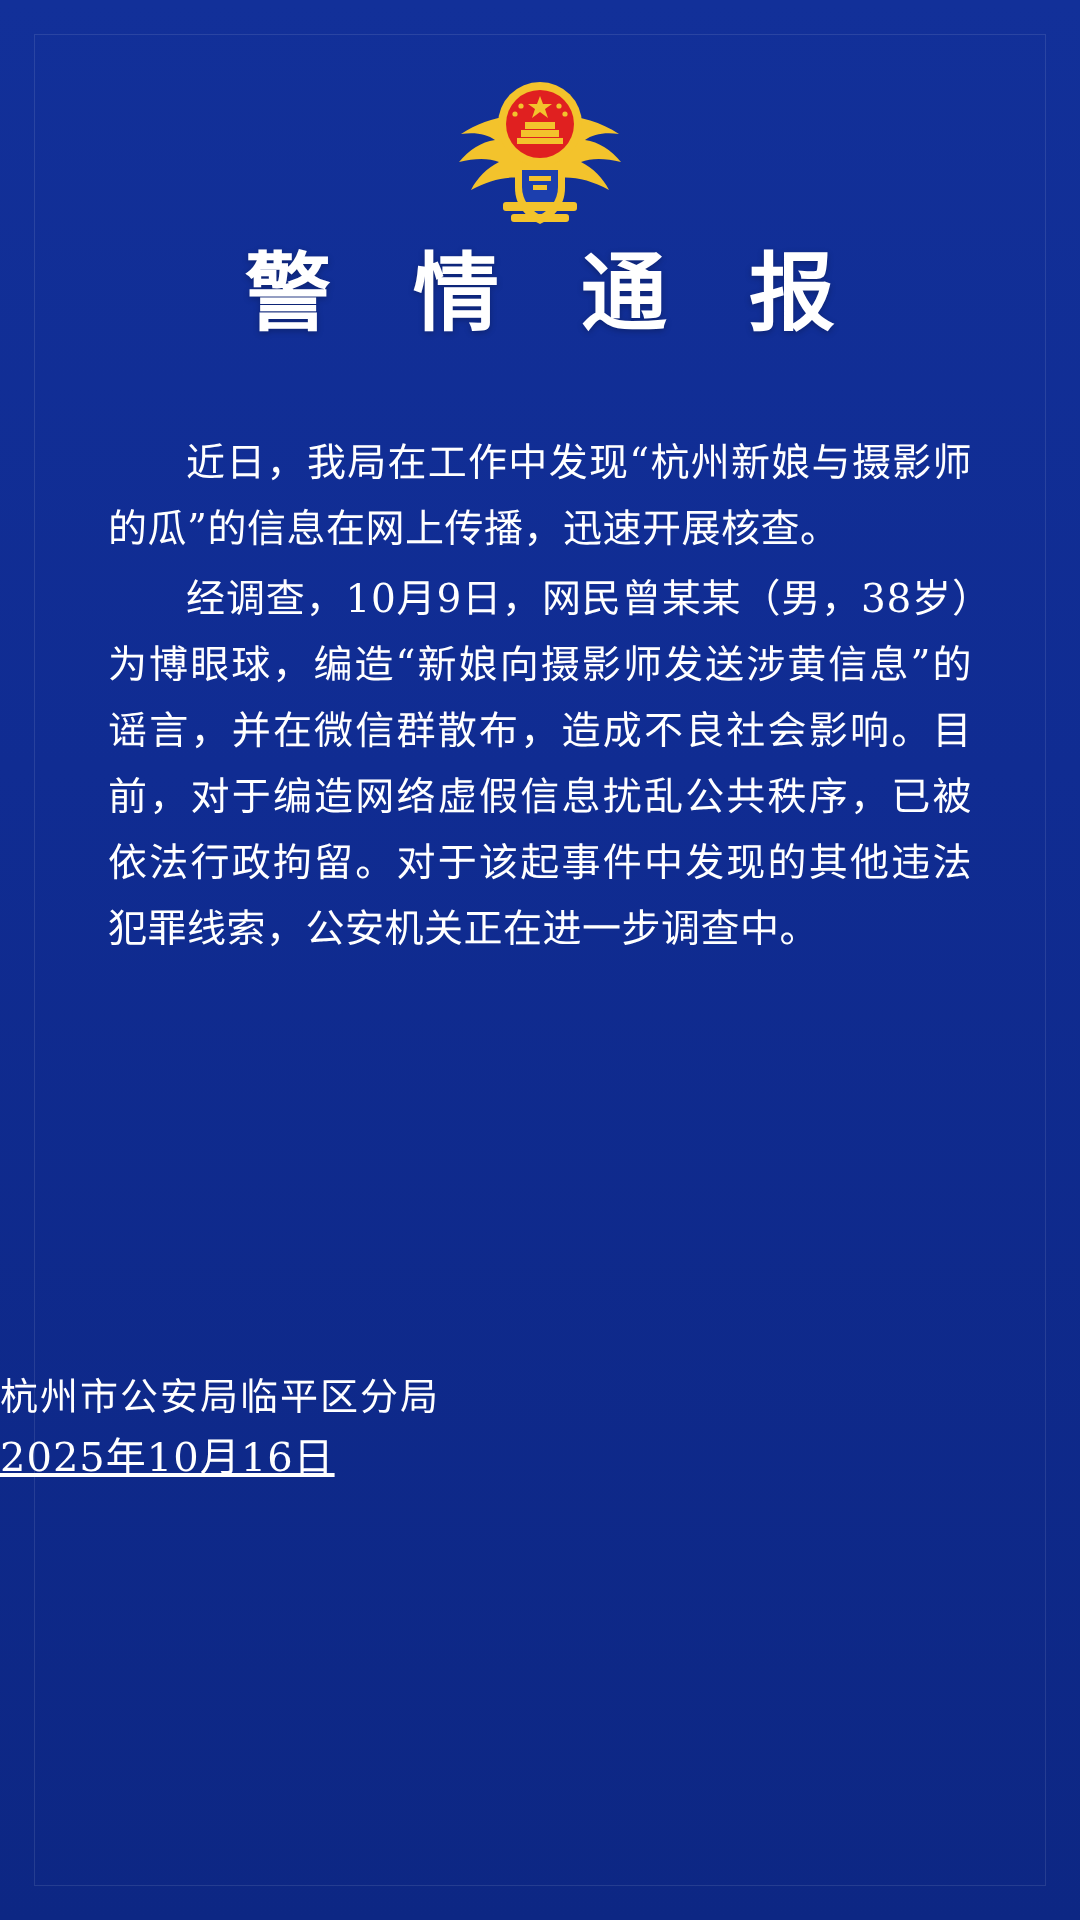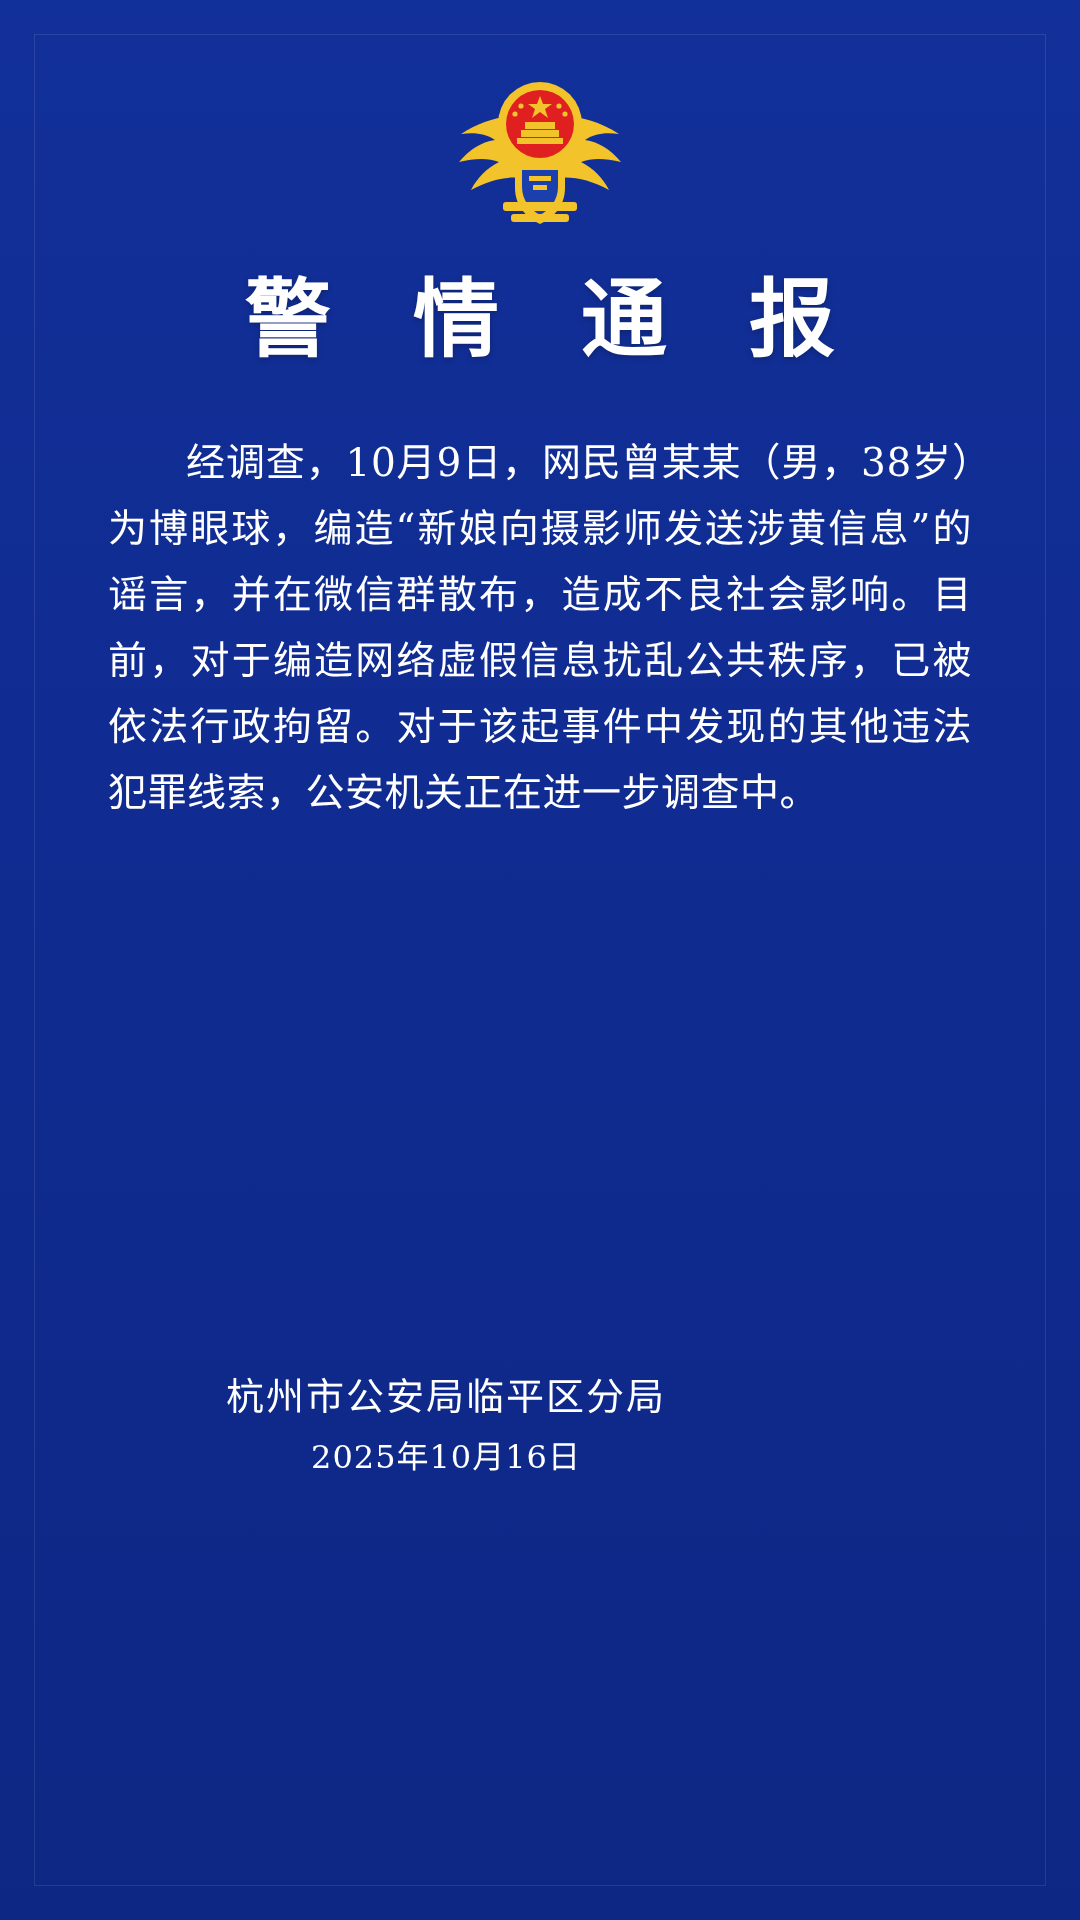--- a/index.html
+++ b/index.html
@@ -45,21 +45,21 @@
     position: relative;
     width: 190px;
     height: 158px;
   }
   .emblem svg { display: block; }
 
   
   .title {
     position: absolute;
     left: 0;
-    top: 274px;
+    top: 248px;
     width: 1080px;
     text-align: center;
     font-size: 86px;
     line-height: 1.05;
     letter-spacing: 26px;
     text-indent: 26px;
     font-weight: bold;
     font-family: "DejaVu Serif", "Liberation Serif", serif;
     color: #ffffff;
     text-shadow: 0 2px 6px rgba(0,0,0,0.25);
@@ -81,31 +81,32 @@
     margin: 0 0 4px 0;
     text-indent: 2em;
   }
 
   
   .signature {
     position: absolute;
     left: 0;
     top: 1366px;
     width: 892px;
-    text-align: center;
+    text-align: left;
   }
   .signature .org {
     font-size: 38px;
     line-height: 62px;
     letter-spacing: 2px;
   }
   .signature .date {
-    font-size: 32px;
+    font-size: 40px;
     line-height: 58px;
     letter-spacing: 1px;
+    text-decoration: underline;
   }
 </style>
 </head>
 <body>
 
 <div class="poster">
 
   <div class="inner-frame"></div>
 
   <div class="emblem-wrap">
@@ -138,20 +139,21 @@
 
         <rect x="58" y="130" width="74" height="9" rx="3" fill="#f3c32c"></rect>
         <rect x="66" y="142" width="58" height="8" rx="3" fill="#f3c32c"></rect>
       </svg>
     </div>
   </div>
 
   <div class="title">警 情 通 报</div>
 
   <div class="body-text">
+    <p>近日，我局在工作中发现“杭州新娘与摄影师的瓜”的信息在网上传播，迅速开展核查。</p>
     <p>经调查，10月9日，网民曾某某（男，38岁）为博眼球，编造“新娘向摄影师发送涉黄信息”的谣言，并在微信群散布，造成不良社会影响。目前，对于编造网络虚假信息扰乱公共秩序，已被依法行政拘留。对于该起事件中发现的其他违法犯罪线索，公安机关正在进一步调查中。</p>
   </div>
 
   <div class="signature">
     <div class="org">杭州市公安局临平区分局</div>
     <div class="date">2025年10月16日</div>
   </div>
 
 </div>
 

